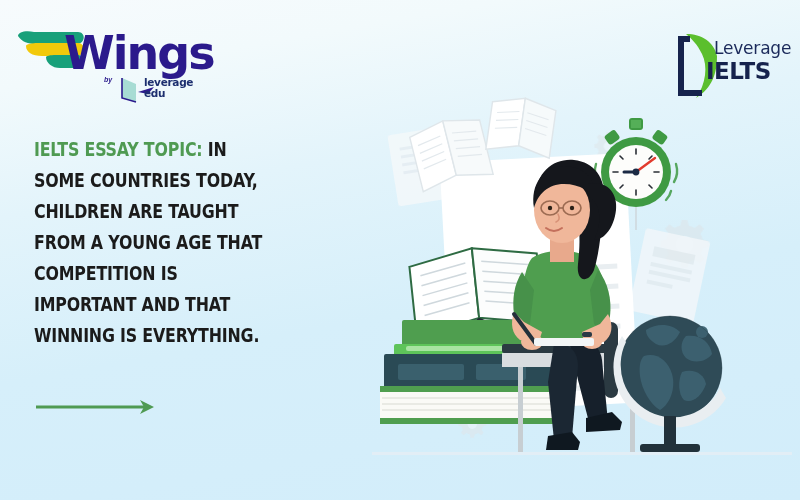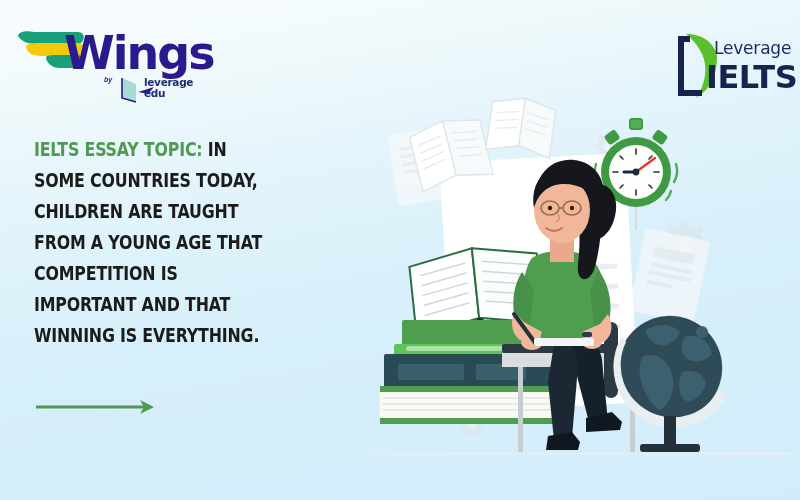--- a/index.html
+++ b/index.html
@@ -38,21 +38,21 @@
   #ielts-logo{position:absolute;right:18px;top:30px;width:110px;height:72px;}
   .ielts-book{position:absolute;left:0;top:0;width:46px;height:72px;}
   .lev-word{
     position:absolute;left:42px;top:8px;
     font-family:"DejaVu Sans", sans-serif;
     font-size:17px;color:#1b2a5b;letter-spacing:-0.2px;
   }
   .ielts-word{
     position:absolute;left:34px;top:28px;
     font-family:"DejaVu Sans", sans-serif;font-weight:bold;
-    font-size:32px;color:#16234d;letter-spacing:-0.5px;
+    font-size:23px;color:#16234d;letter-spacing:-0.5px;
   }
 
   
   #headline{
     position:absolute;left:34px;top:134px;width:268px;
     font-family:"DejaVu Sans Condensed","Liberation Sans Narrow","Liberation Sans", sans-serif;
     font-weight:bold;font-size:20px;line-height:31px;
     letter-spacing:-0.2px;color:#1b1b1b;
     text-transform:uppercase;
     transform:scaleX(0.88);transform-origin:left top;

